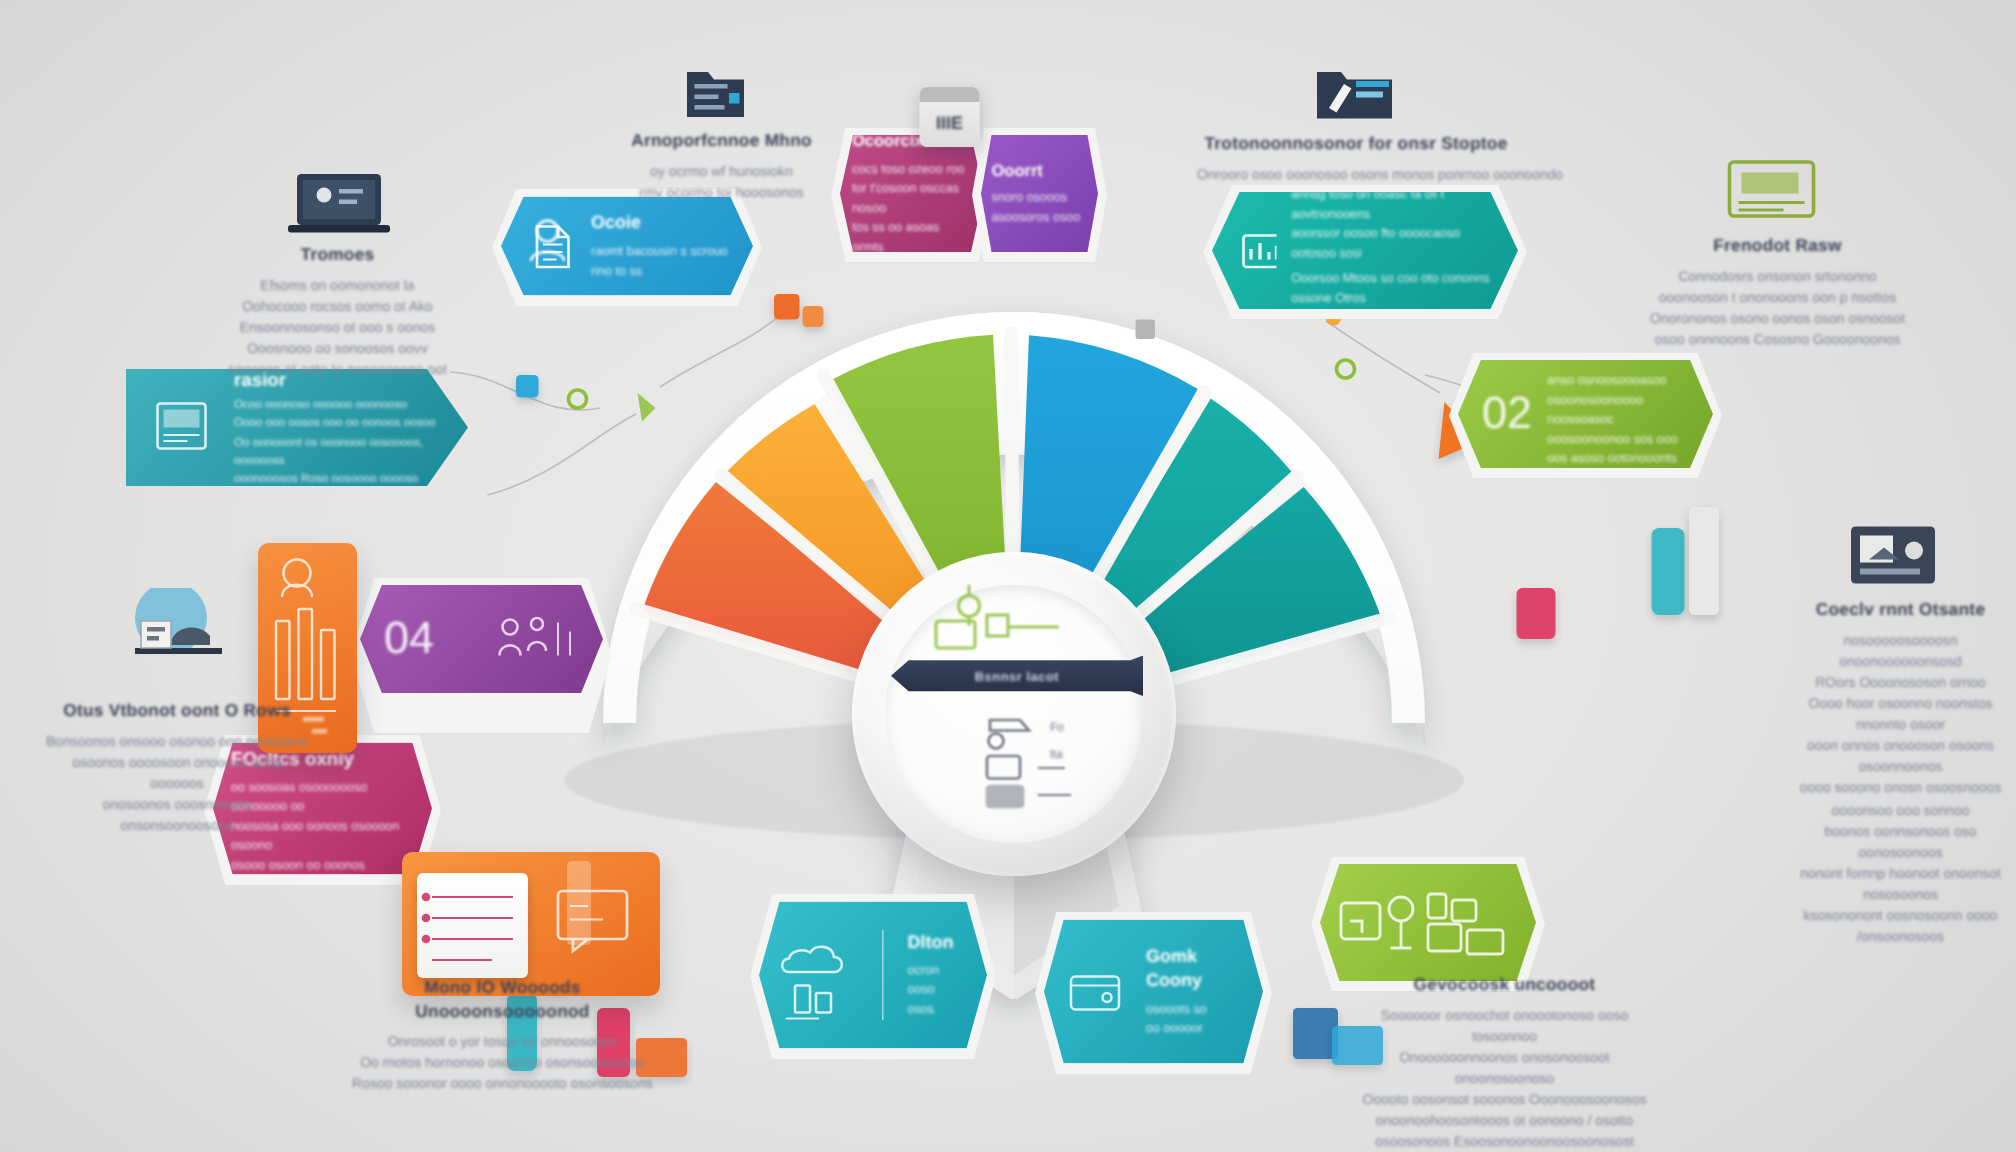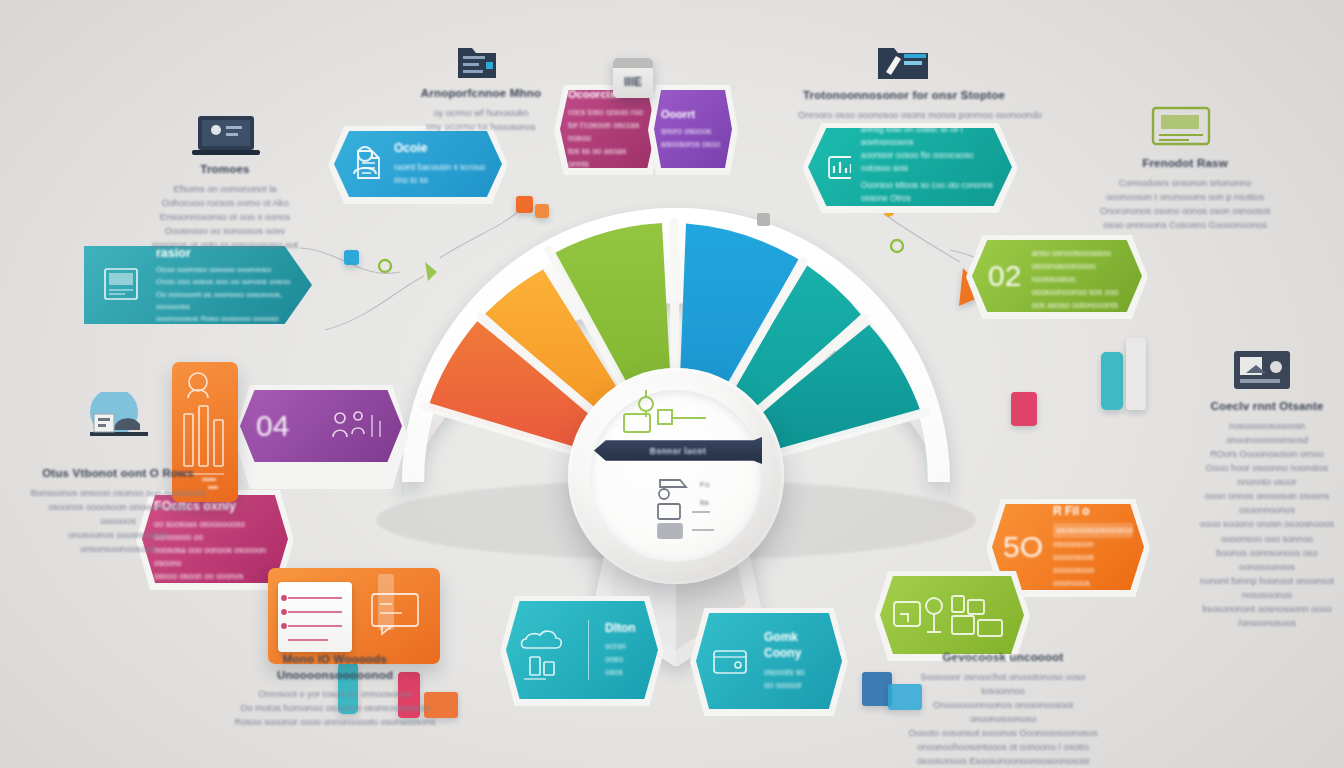--- a/index.html
+++ b/index.html
@@ -386,34 +386,20 @@
         <div class="body">
           <div class="h" style="white-space:pre-line;">Gomk
 Coony</div>
           <div class="p">osooots so</div>
           <div class="p">oo ooooor</div>
         </div>
       </div>
     </div>
   </div>
 
-  <div class="hexwrap" style="left:992px;top:504px;width:152px;height:86px;">
-    <div class="hex" style="left:0;top:0;width:152px;height:86px;
-         background:linear-gradient(135deg,#f99238 0%, #ed6b13 100%);">
-      <div class="pad" style="padding:0 11px;">
-        <div class="num">5O</div>
-        <div class="body">
-          <div class="h">R Fil o</div>
-          <div class="p" style="background:rgba(255,255,255,.22);border-radius:2px;padding:1px 3px;">asosooosoosooosoo</div>
-          <div class="p">osoossoon ooooosoos</div>
-          <div class="p">ooooosooo ooonooos</div>
-        </div>
-      </div>
-    </div>
-  </div>
 
   <div class="hexwrap" style="left:880px;top:576px;width:144px;height:78px;">
     <div class="hex" style="left:0;top:0;width:144px;height:78px;
          background:linear-gradient(135deg,#a3cf4b 0%, #82b12a 100%);">
       <div class="pad" style="padding:0 10px;">
         <svg width="120" height="58" class="ico">
           <g stroke="#fff" stroke-width="1.9" fill="none" opacity=".9">
             <rect x="4" y="16" width="26" height="24" rx="3"></rect>
             <path d="M 10 28 l 8 0 l 0 8"></path>
             <circle cx="44" cy="20" r="8"></circle>

